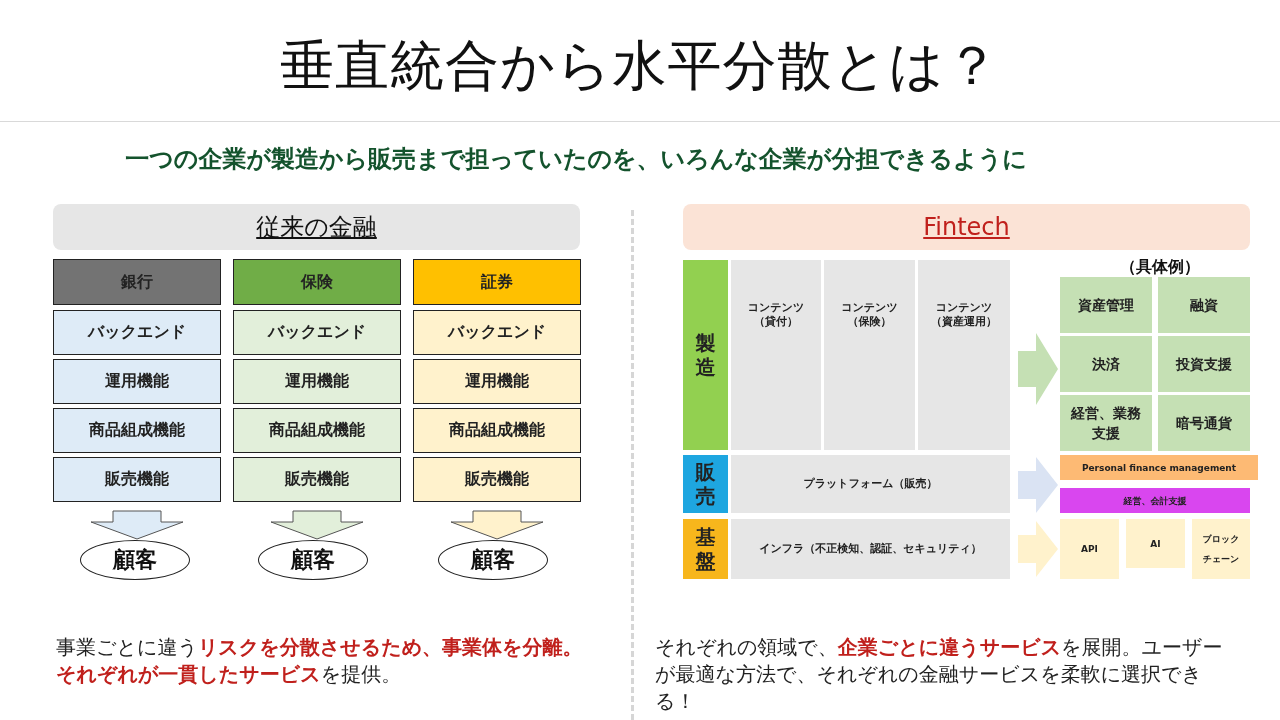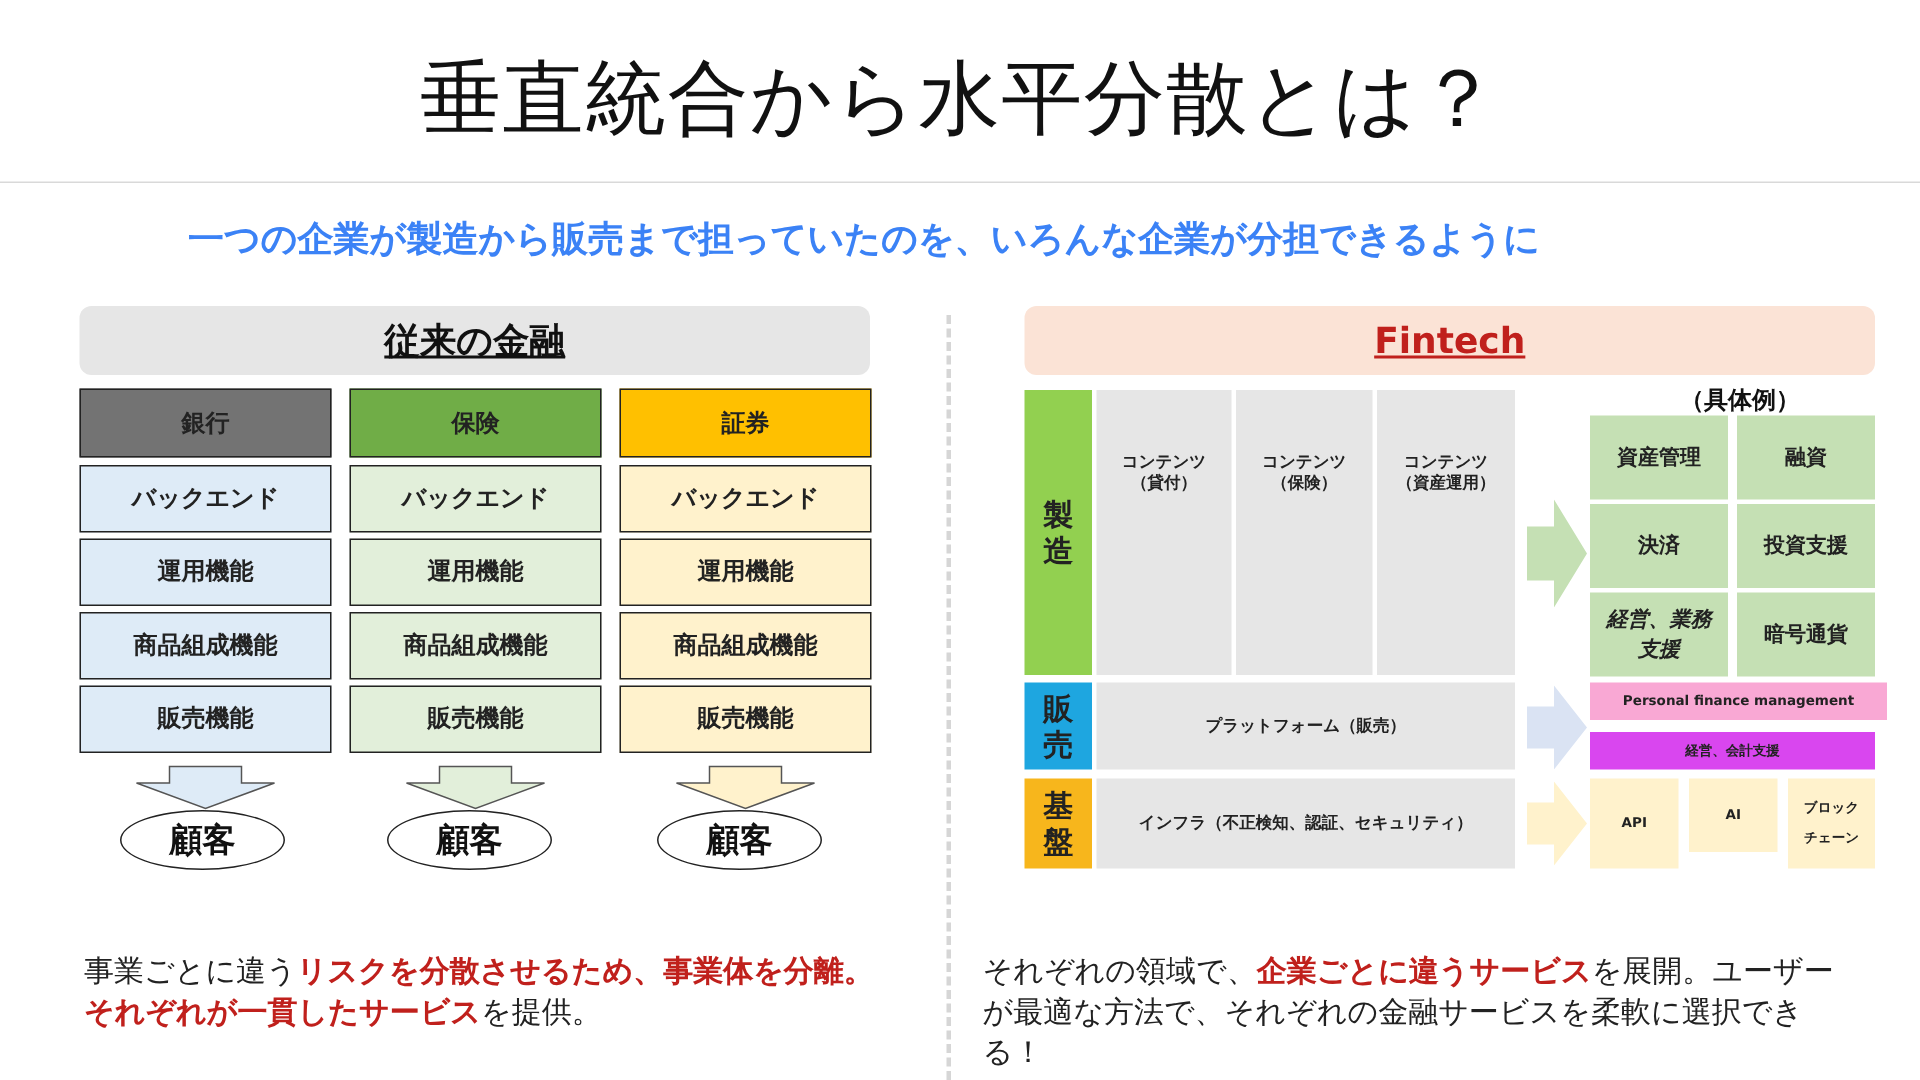--- a/index.html
+++ b/index.html
@@ -10,30 +10,30 @@
     color: #111;
   }
   .abs { position: absolute; box-sizing: border-box; }
   .title {
     left: 0; top: 30px; width: 1280px; text-align: center;
     font-size: 54px; font-weight: 300; letter-spacing: 1px; color: #111;
   }
   .title-rule { left: 0; top: 121px; width: 1280px; height: 1px; background: #d9d9d9; }
   .subtitle {
     left: 0; top: 143px; width: 1152px; text-align: center;
-    font-size: 24px; font-weight: bold; color: #3b82f6;
+    font-size: 24px; font-weight: bold; color: #14532d;
   }
   .divider {
     left: 631px; top: 210px; width: 0; height: 510px;
     border-left: 3px dashed #d6d6d6;
   }
   .panel-header {
     height: 46px; border-radius: 8px;
     display: flex; align-items: center; justify-content: center;
-    font-size: 24px; font-weight: bold; text-decoration: underline;
+    font-size: 24px; font-weight: normal; text-decoration: underline;
   }
   .ph-left { left: 53px; top: 204px; width: 527px; background: #e6e6e6; color: #111; }
   .ph-right { left: 683px; top: 204px; width: 567px; background: #fbe3d6; color: #c0201c; }
 
   
   .cell {
     border: 1.5px solid #222;
     display: flex; align-items: center; justify-content: center;
     font-size: 16px; font-weight: bold; color: #222;
   }
@@ -166,23 +166,23 @@
 <svg class="abs" style="left:1018px;top:521px;width:40px;height:56px;" viewBox="0 0 40 56">
   <polygon points="0,14 18,14 18,0 40,28 18,56 18,42 0,42" fill="#fff2cc"></polygon>
 </svg>
 
 <div class="abs ex-caption">（具体例）</div>
 
 <div class="abs ex" style="left:1060px;top:277px;width:92px;height:56px;background:#c5e0b4;">資産管理</div>
 <div class="abs ex" style="left:1158px;top:277px;width:92px;height:56px;background:#c5e0b4;">融資</div>
 <div class="abs ex" style="left:1060px;top:336px;width:92px;height:56px;background:#c5e0b4;">決済</div>
 <div class="abs ex" style="left:1158px;top:336px;width:92px;height:56px;background:#c5e0b4;">投資支援</div>
-<div class="abs ex" style="left:1060px;top:395px;width:92px;height:56px;background:#c5e0b4;padding:0 10px;font-style:italic;">経営、業務支援</div>
+<div class="abs ex" style="left:1060px;top:395px;width:92px;height:56px;background:#c5e0b4;padding:0 10px;">経営、業務支援</div>
 <div class="abs ex" style="left:1158px;top:395px;width:92px;height:56px;background:#c5e0b4;">暗号通貨</div>
 
-<div class="abs ex ex-small" style="left:1060px;top:455px;width:198px;height:25px;background:#f9a8d4;">Personal finance management</div>
+<div class="abs ex ex-small" style="left:1060px;top:455px;width:198px;height:25px;background:#fdba74;">Personal finance management</div>
 <div class="abs ex ex-small" style="left:1060px;top:488px;width:190px;height:25px;background:#d946ef;">経営、会計支援</div>
 
 <div class="abs ex ex-small" style="left:1060px;top:519px;width:59px;height:60px;background:#fff2cc;">API</div>
 <div class="abs ex ex-small" style="left:1126px;top:519px;width:59px;height:49px;background:#fff2cc;">AI</div>
 <div class="abs ex ex-small" style="left:1192px;top:519px;width:58px;height:60px;background:#fff2cc;padding:0 10px;">ブロックチェーン</div>
 
 <div class="abs desc desc-right"><span>それぞれの領域で、</span><span class="hl">企業ごとに違うサービス</span><span>を展開。ユーザーが最適な方法で、それぞれの金融サービスを柔軟に選択できる！</span></div>
 
 </body></html>

